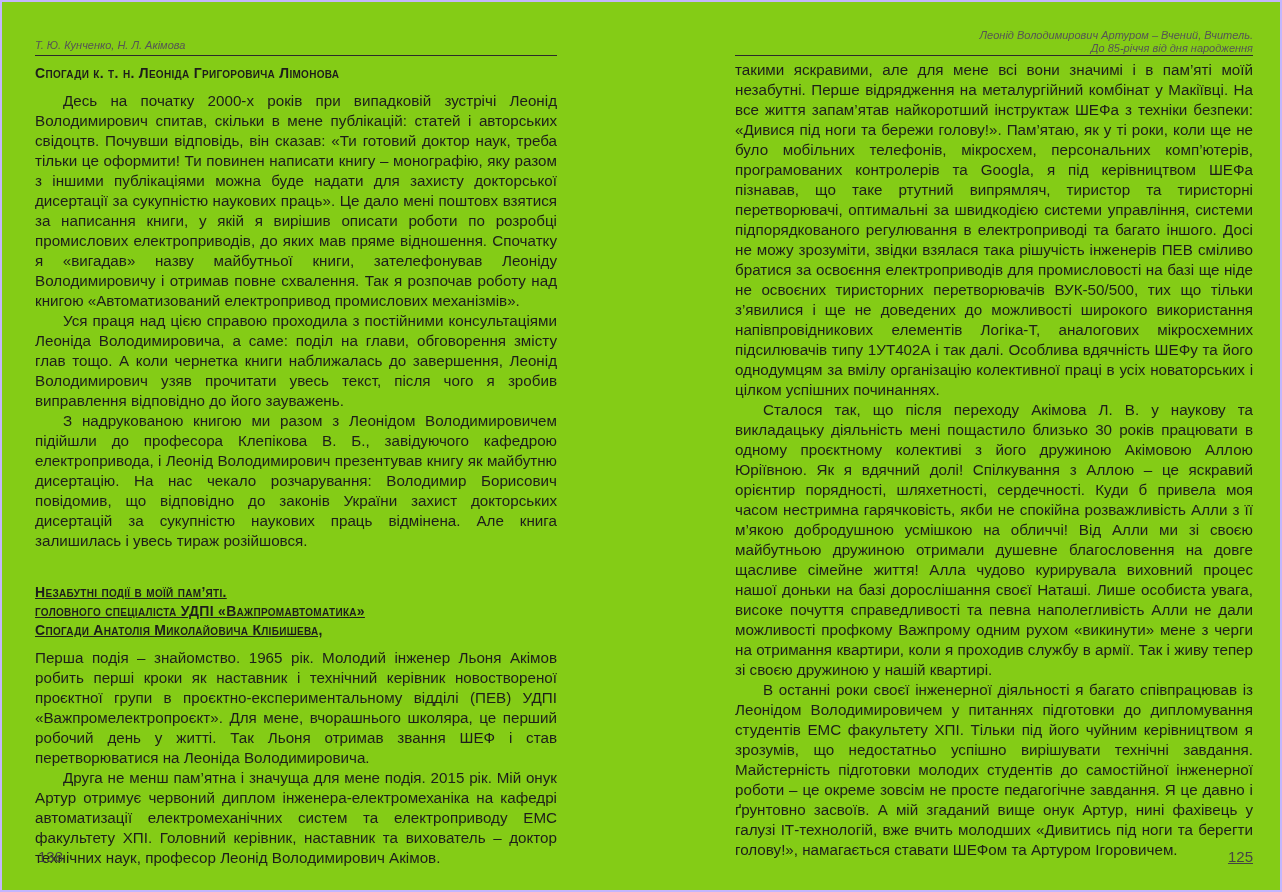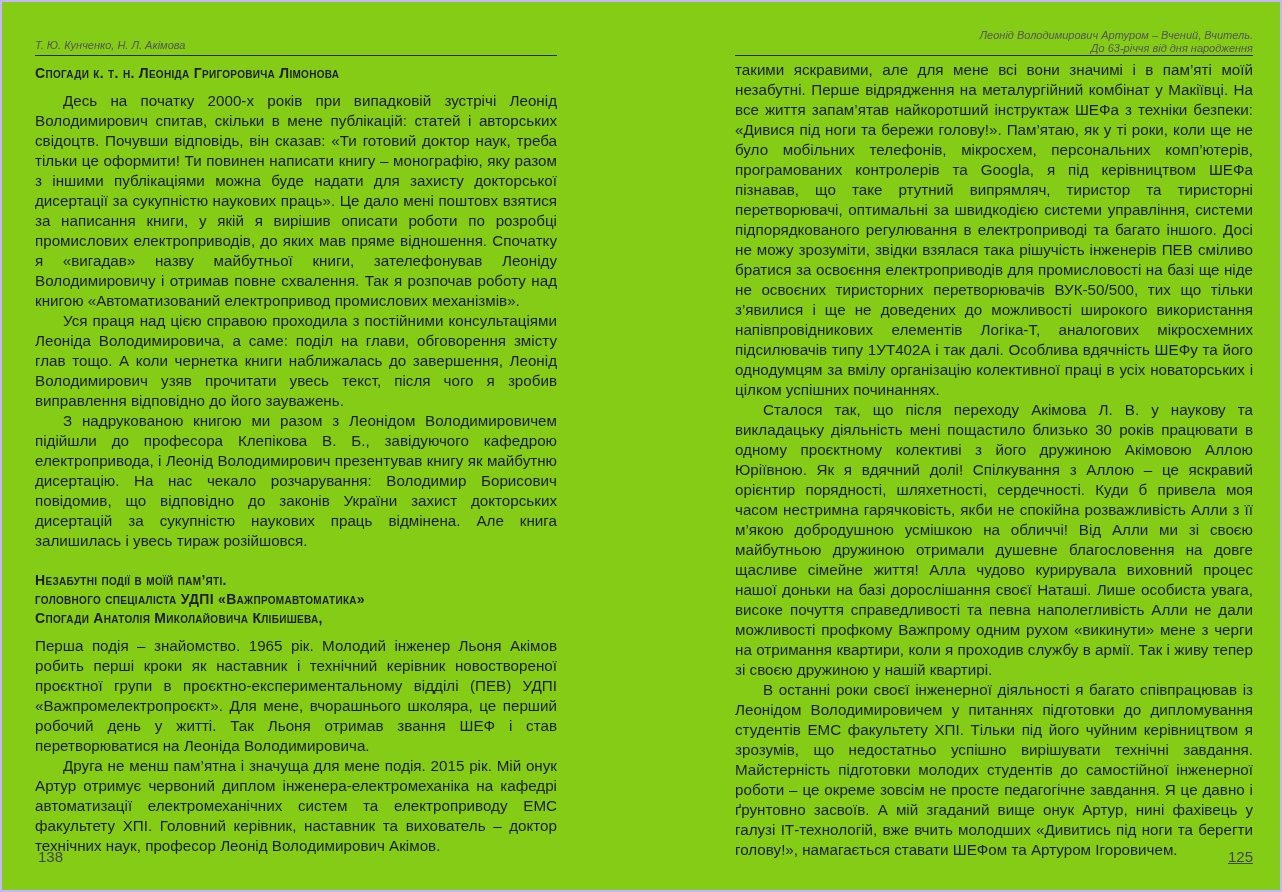--- a/index.html
+++ b/index.html
@@ -33,21 +33,21 @@
   .body { position: absolute; top: 60px; left: 0; right: 0; }
   .right .body { top: 58px; }
 
   h2 {
     margin: 0; font-weight: bold; font-variant: small-caps;
     font-size: 14px; line-height: 19px; letter-spacing: 0.3px;
     color: #1d1d1b;
   }
   h2 .hl { display: block; }
   .h-first { margin-top: 2px; margin-bottom: 8px; }
-  .h-second { margin-top: 20px; margin-bottom: 8px; }
+  .h-second { margin-top: 32px; margin-bottom: 8px; text-decoration: underline; }
 
   p {
     margin: 0; font-size: 15.2px; line-height: 20px;
     text-align: justify; text-align-last: left;
     hyphens: manual;
   }
   p.ind { text-indent: 28px; }
 
   .folio {
     position: absolute; top: 846px; font-size: 15px; color: #444;
@@ -80,21 +80,21 @@
       <p class="ind">Друга не менш пам’ятна і значуща для мене подія. 2015 рік. Мій онук Артур отримує червоний диплом інженера-електромеханіка на кафедрі автоматизації електромеханічних систем та електроприводу ЕМС факультету ХПІ. Головний керівник, наставник та вихователь – доктор технічних наук, професор Леонід Володимирович Акімов.</p>
 
     </div>
 
     <div class="folio">138</div>
   </div>
 
   <div class="page right">
     <div class="running-head">
       <span>Леонід Володимирович Артуром – Вчений, Вчитель.</span>
-      <span>До 63-річчя від дня народження</span>
+      <span>До 85-річчя від дня народження</span>
     </div>
 
     <div class="body">
       <p>такими яскравими, але для мене всі вони значимі і в пам’яті моїй незабутні. Перше відрядження на металургійний комбінат у Макіївці. На все життя запам’ятав найкоротший інструктаж ШЕФа з техніки безпеки: «Дивися під ноги та бережи голову!». Пам’ятаю, як у ті роки, коли ще не було мобільних телефонів, мікросхем, персональних комп’ютерів, програмованих контролерів та Googla, я під керівництвом ШЕФа пізнавав, що таке ртутний випрямляч, тиристор та тиристорні перетворювачі, оптимальні за швидкодією системи управління, системи підпорядкованого регулювання в електроприводі та багато іншого. Досі не можу зрозуміти, звідки взялася така рішучість інженерів ПЕВ сміливо братися за освоєння електроприводів для промисловості на базі ще ніде не освоєних тиристорних перетворювачів ВУК-50/500, тих що тільки з’явилися і ще не доведених до можливості широкого використання напівпровідникових елементів Логіка-Т, аналогових мікросхемних підсилювачів типу 1УТ402А і так далі. Особлива вдячність ШЕФу та його однодумцям за вмілу організацію колективної праці в усіх новаторських і цілком успішних починаннях.</p>
       <p class="ind">Сталося так, що після переходу Акімова Л. В. у наукову та викладацьку діяльність мені пощастило близько 30 років працювати в одному проєктному колективі з його дружиною Акімовою Аллою Юріївною. Як я вдячний долі! Спілкування з Аллою – це яскравий орієнтир порядності, шляхетності, сердечності. Куди б привела моя часом нестримна гарячковість, якби не спокійна розважливість Алли з її м’якою добродушною усмішкою на обличчі! Від Алли ми зі своєю майбутньою дружиною отримали душевне благословення на довге щасливе сімейне життя! Алла чудово курирувала виховний процес нашої доньки на базі дорослішання своєї Наташі. Лише особиста увага, високе почуття справедливості та певна наполегливість Алли не дали можливості профкому Важпрому одним рухом «викинути» мене з черги на отримання квартири, коли я проходив службу в армії. Так і живу тепер зі своєю дружиною у нашій квартирі.</p>
       <p class="ind">В останні роки своєї інженерної діяльності я багато співпрацював із Леонідом Володимировичем у питаннях підготовки до дипломування студентів ЕМС факультету ХПІ. Тільки під його чуйним керівництвом я зрозумів, що недостатньо успішно вирішувати технічні завдання. Майстерність підготовки молодих студентів до самостійної інженерної роботи – це окреме зовсім не просте педагогічне завдання. Я це давно і ґрунтовно засвоїв. А мій згаданий вище онук Артур, нині фахівець у галузі ІТ-технологій, вже вчить молодших «Дивитись під ноги та берегти голову!», намагається ставати ШЕФом та Артуром Ігоровичем.</p>
 
     </div>
 
     <div class="folio">125</div>

